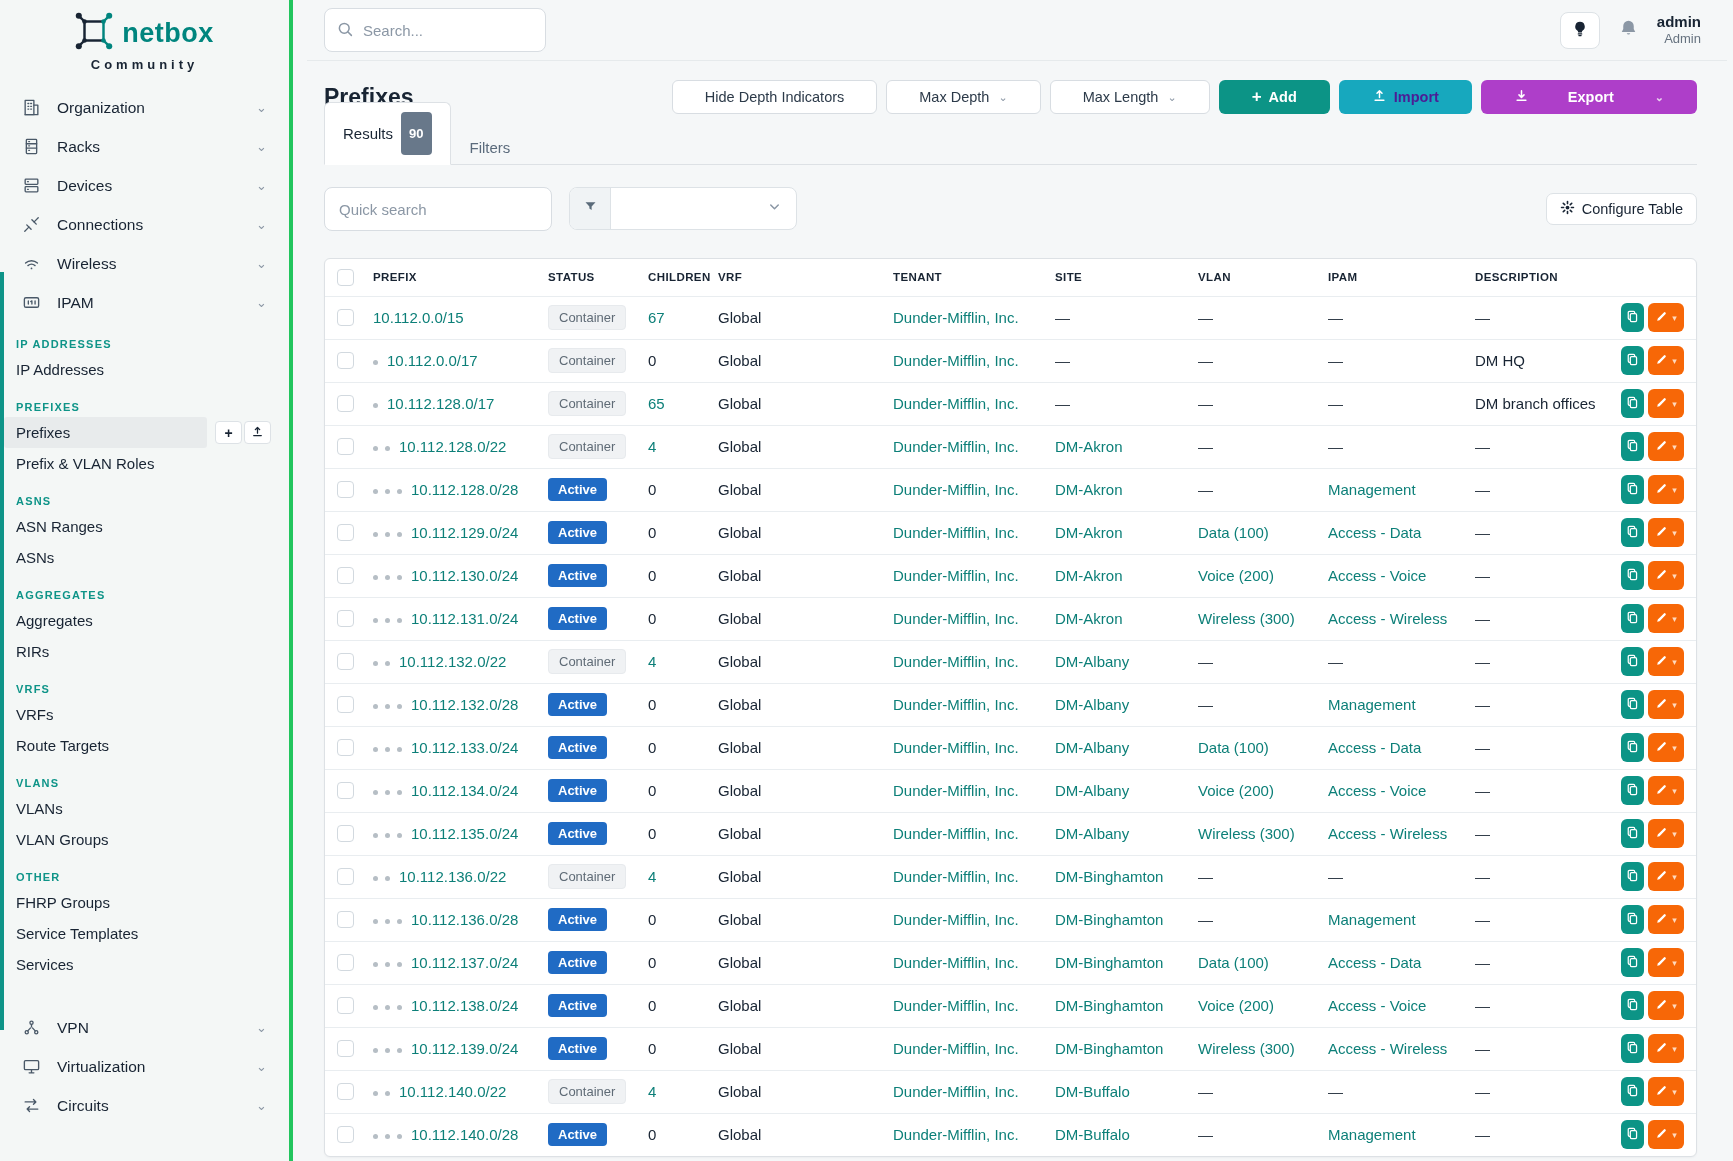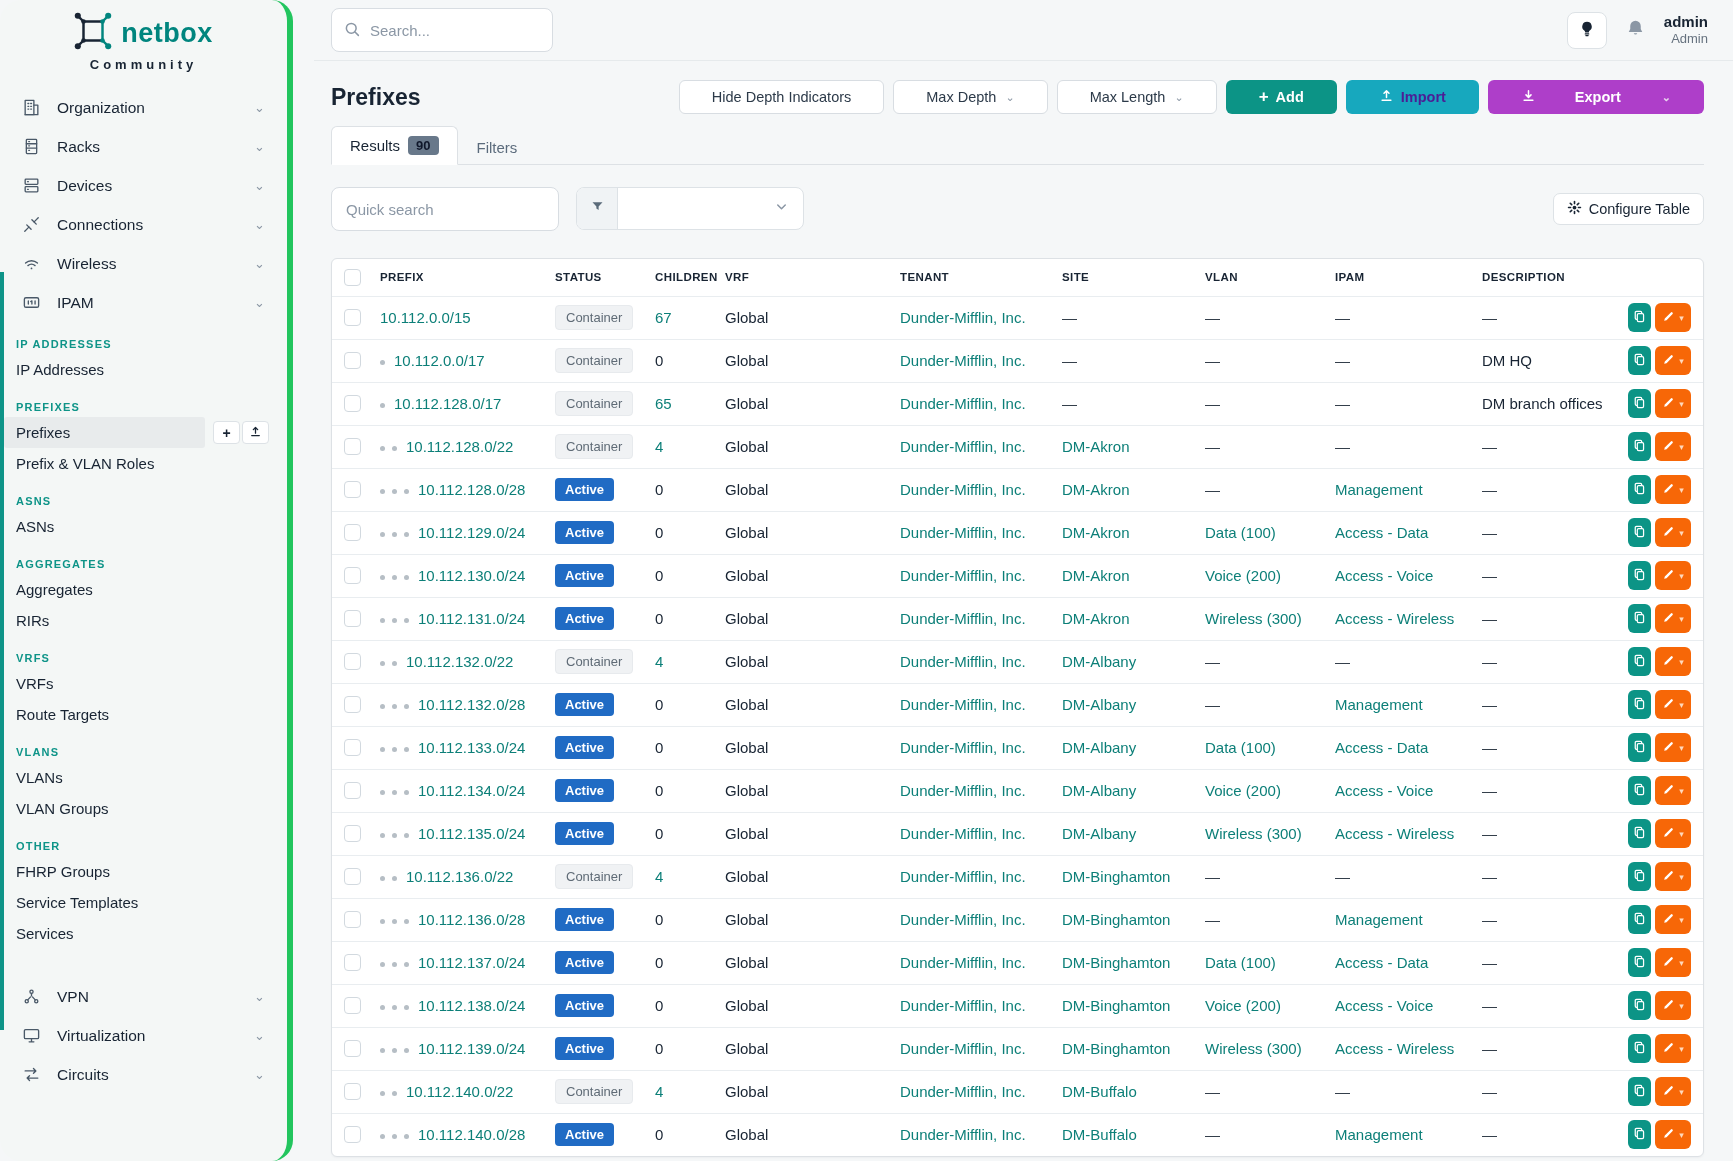--- a/index.html
+++ b/index.html
@@ -1,21 +1,21 @@
 <!DOCTYPE html>
 <html><head>
 <meta charset="utf-8">
 <style>
   * { margin:0; padding:0; box-sizing:border-box; }
   html,body { width:1733px; height:1161px; overflow:hidden; }
   body { font-family:"Liberation Sans", sans-serif; background:#f5f7f8; color:#182433; }
 
   
   .sidebar { position:absolute; left:0; top:0; width:293px; height:1161px;
-             background:#f4f7f6; border-right:6px solid #22c55e; overflow:hidden;border-radius:21px; }
+             background:#f4f7f6; border-right:4px solid #22c55e; overflow:hidden; }
   .ipam-bar { position:absolute; left:0; top:272px; width:4px; height:758px; background:#0e9488; }
   .brand { padding:12px 0 0 0; text-align:center; }
   .brand-row { display:flex; align-items:center; justify-content:center; gap:9px; }
   .brand-name { font-size:27px; font-weight:700; color:#00857e; letter-spacing:.5px; }
   .brand-sub { margin-top:3px; font-size:13px; font-weight:600; color:#182433; letter-spacing:4px; }
   .sb-menu { padding-top:16px; }
   .sb-item { display:flex; align-items:center; height:39px; padding:0 22px; cursor:pointer; }
   .sb-item .ic { width:20px; height:20px; margin-right:15px; display:flex; align-items:center; }
   .sb-item .lbl { flex:1; font-size:15.5px; color:#182433; }
   .sb-item .chev { color:#8b97a5; font-size:13px; }
@@ -27,21 +27,21 @@
   .sb-sub.active { padding:0; }
   .sb-sub.active .hl { flex:1; display:flex; align-items:center; height:31px; margin-left:4px;
                        padding-left:12px; background:#e8ebec; border-radius:3px; }
   .sb-sub .mini-group { display:flex; gap:2px; margin:0 18px 0 8px; }
   .mini-btn { width:27px; height:23px; background:#fff; border:1px solid #dde2e6; border-radius:4px;
               display:flex; align-items:center; justify-content:center; font-size:14px; font-weight:700;
               color:#182433; cursor:pointer; }
   .sb-bottom { margin-top:26px; }
 
   
-  .main { position:absolute; left:314px; top:0; width:1420px; height:1161px; }
+  .main { position:absolute; left:307px; top:0; width:1420px; height:1161px; }
   .topbar { height:61px; display:flex; align-items:center; padding:0 26px 0 17px;
             border-bottom:1px solid #e6eaec; }
   .search-wrap { position:relative; width:222px; }
   .search-wrap .mag { position:absolute; left:12px; top:12px; }
   .search-input { width:222px; height:44px; border:1px solid #d8dde2; border-radius:8px; background:#fff;
                   padding:0 12px 0 38px; font-size:15px; color:#182433; outline:none;
                   font-family:"Liberation Sans",sans-serif; }
   .search-input::placeholder { color:#8b97a5; }
   .topbar-right { margin-left:auto; display:flex; align-items:center; gap:18px; }
   .bulb-btn { width:40px; height:37px; background:#fff; border:1px solid #dde2e6; border-radius:8px;
@@ -65,22 +65,22 @@
   .btn-export { background:#ae3ec9; color:#fff; font-weight:600;gap:39px; }
   .btn-add .plus { font-size:17px; font-weight:700; }
   .btn-export .chev { color:#e9d2ef; }
 
   .tabs-row { margin-top:4px; display:flex; align-items:flex-end; border-bottom:1px solid #dde1e5;
               height:42px; }
   .tab { display:flex; align-items:center; gap:8px; padding:9px 18px; font-size:15px; color:#5b6b7c;
          cursor:pointer; border:1px solid transparent; border-bottom:none; border-radius:6px 6px 0 0;
          margin-bottom:-1px; }
   .tab.active { background:#fff; border-color:#dde1e5; color:#182433; border-bottom:1px solid #fff; }
-  .tab-badge { background:#68788a; color:#0f172a; border-radius:4px; font-size:13px; font-weight:600;
-               padding:2px 8px; }
+  .tab-badge { background:#68788a; color:#ffffff; border-radius:4px; font-size:13px; font-weight:600;
+               padding:14px 8px; }
 
   .controls-row { margin-top:22px; display:flex; align-items:flex-start; height:45px; }
   .quick-search { width:228px; height:44px; border:1px solid #d8dde2; border-radius:8px; background:#fff;
                   padding:0 14px; font-size:15px; color:#182433; outline:none;
                   font-family:"Liberation Sans",sans-serif; }
   .quick-search::placeholder { color:#8b97a5; }
   .filter-group { display:flex; margin-left:17px; height:43px; border:1px solid #dde2e6;
                   border-radius:8px; overflow:hidden; background:#fff; }
   .filter-addon { width:41px; background:#f0f3f5; border-right:1px solid #dde2e6; display:flex;
                   align-items:center; justify-content:center; cursor:pointer; }
@@ -224,20 +224,21 @@
             <button class="mini-btn">+</button>
             <button class="mini-btn">
               <span><svg width="13" height="13" viewBox="0 0 24 24" fill="none" stroke="#182433" stroke-width="2.4" stroke-linecap="round" stroke-linejoin="round">
                   <path d="M12 15V5M8 8.5 12 4.5l4 4M5 19.5h14"></path>
                 </svg></span>
             </button>
           </span>
         </div>
         <div class="sb-sub">Prefix &amp; VLAN Roles</div>
         <div class="sb-sec-title">ASNS</div>
+        <div class="sb-sub">ASN Ranges</div>
         <div class="sb-sub">ASNs</div>
         <div class="sb-sec-title">AGGREGATES</div>
         <div class="sb-sub">Aggregates</div>
         <div class="sb-sub">RIRs</div>
         <div class="sb-sec-title">VRFS</div>
         <div class="sb-sub">VRFs</div>
         <div class="sb-sub">Route Targets</div>
         <div class="sb-sec-title">VLANS</div>
         <div class="sb-sub">VLANs</div>
         <div class="sb-sub">VLAN Groups</div>

